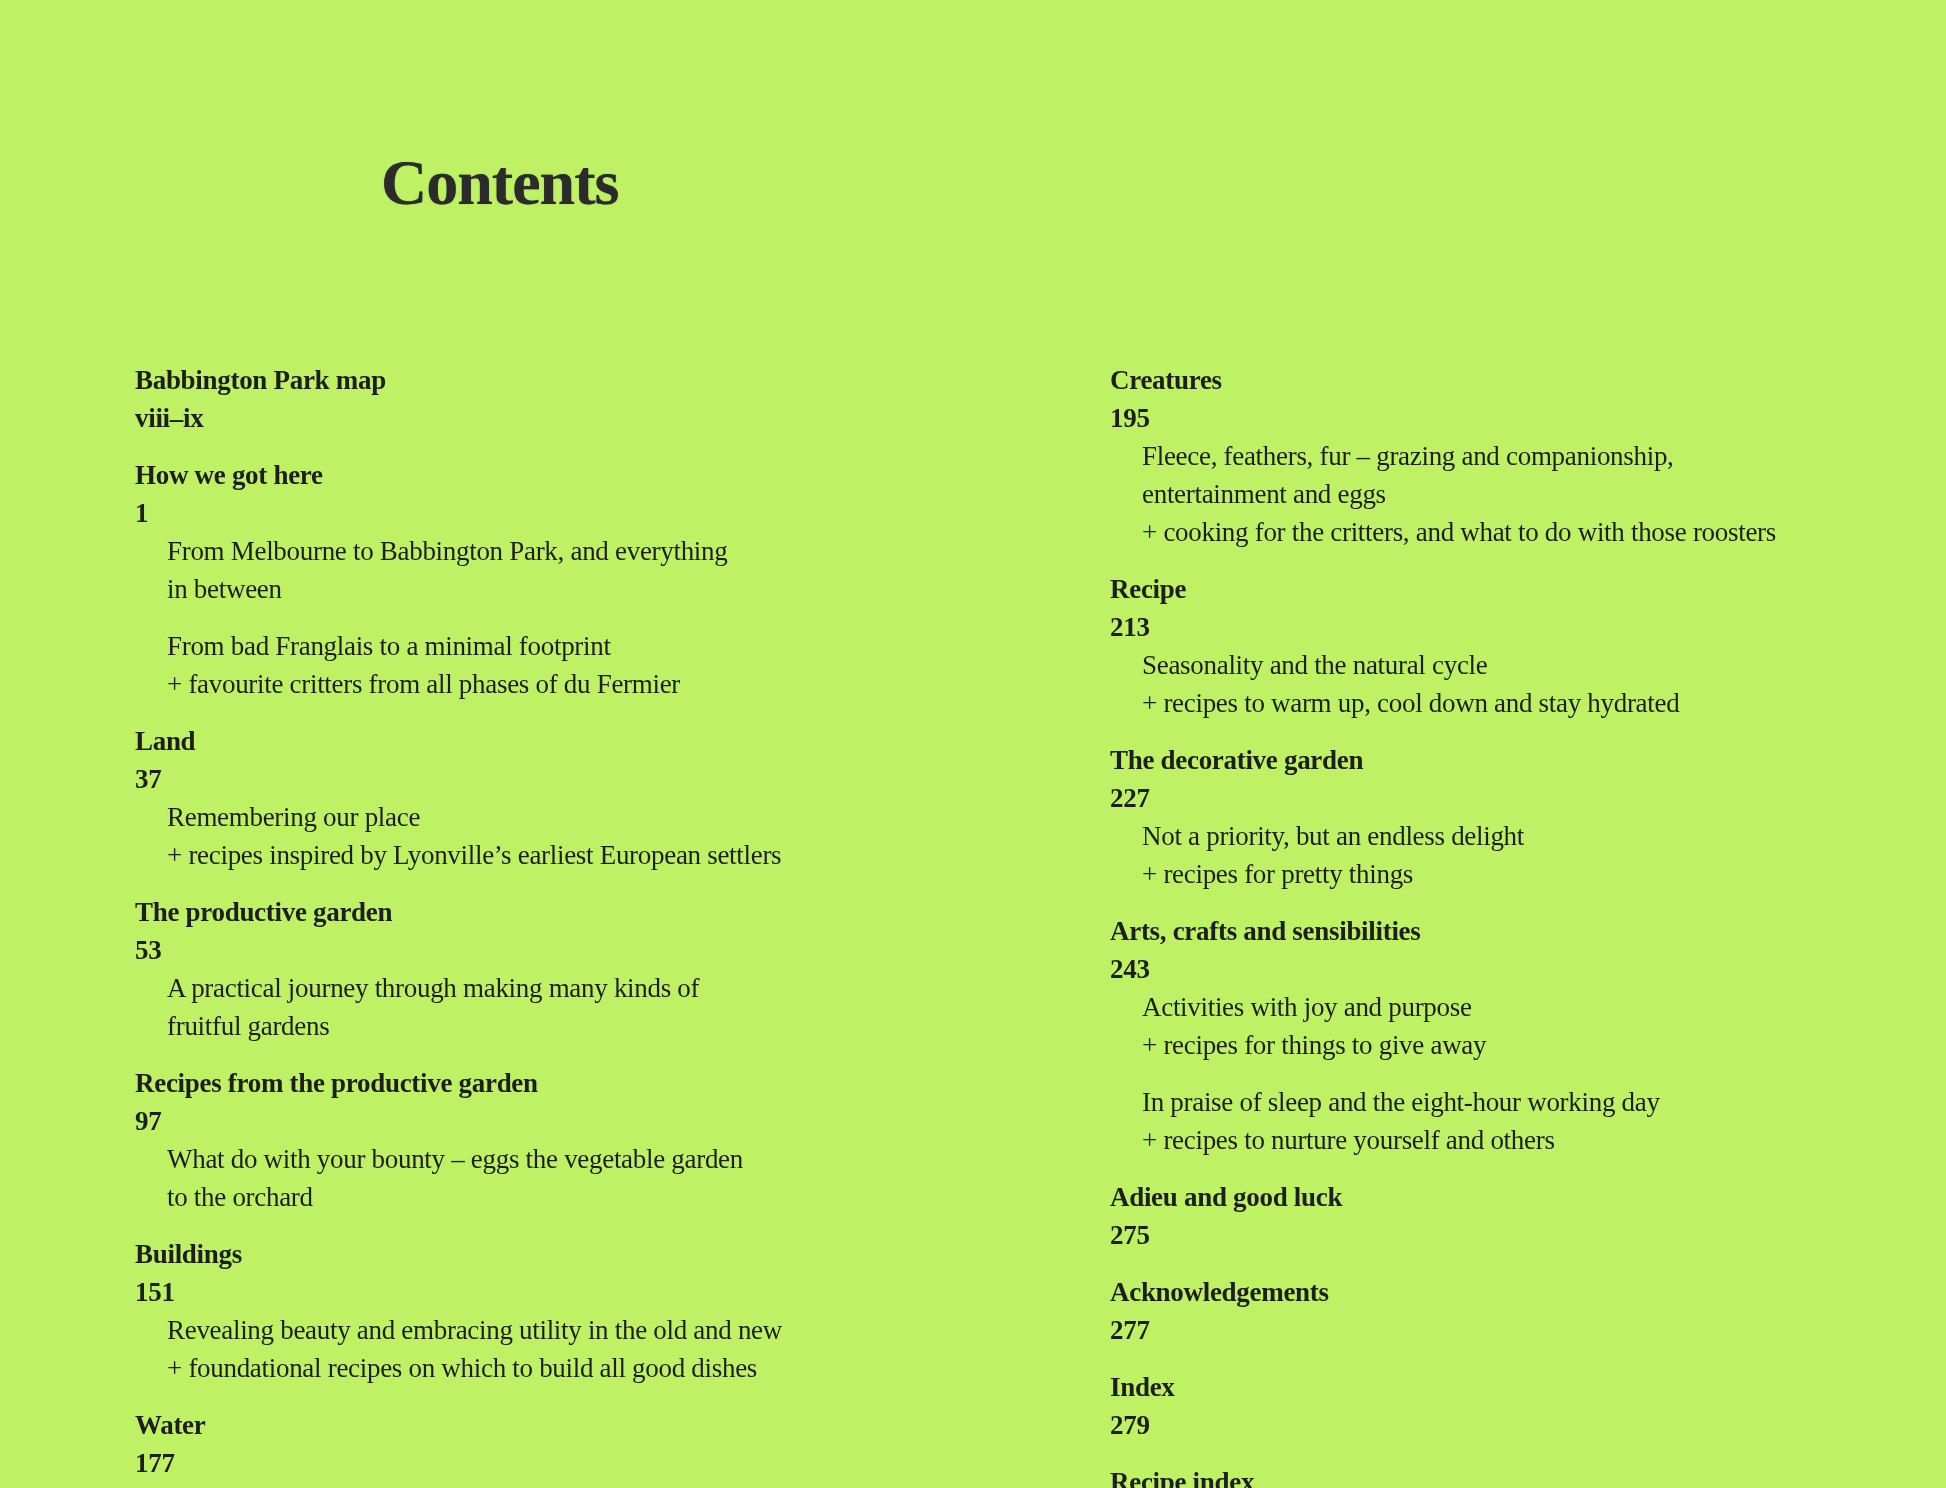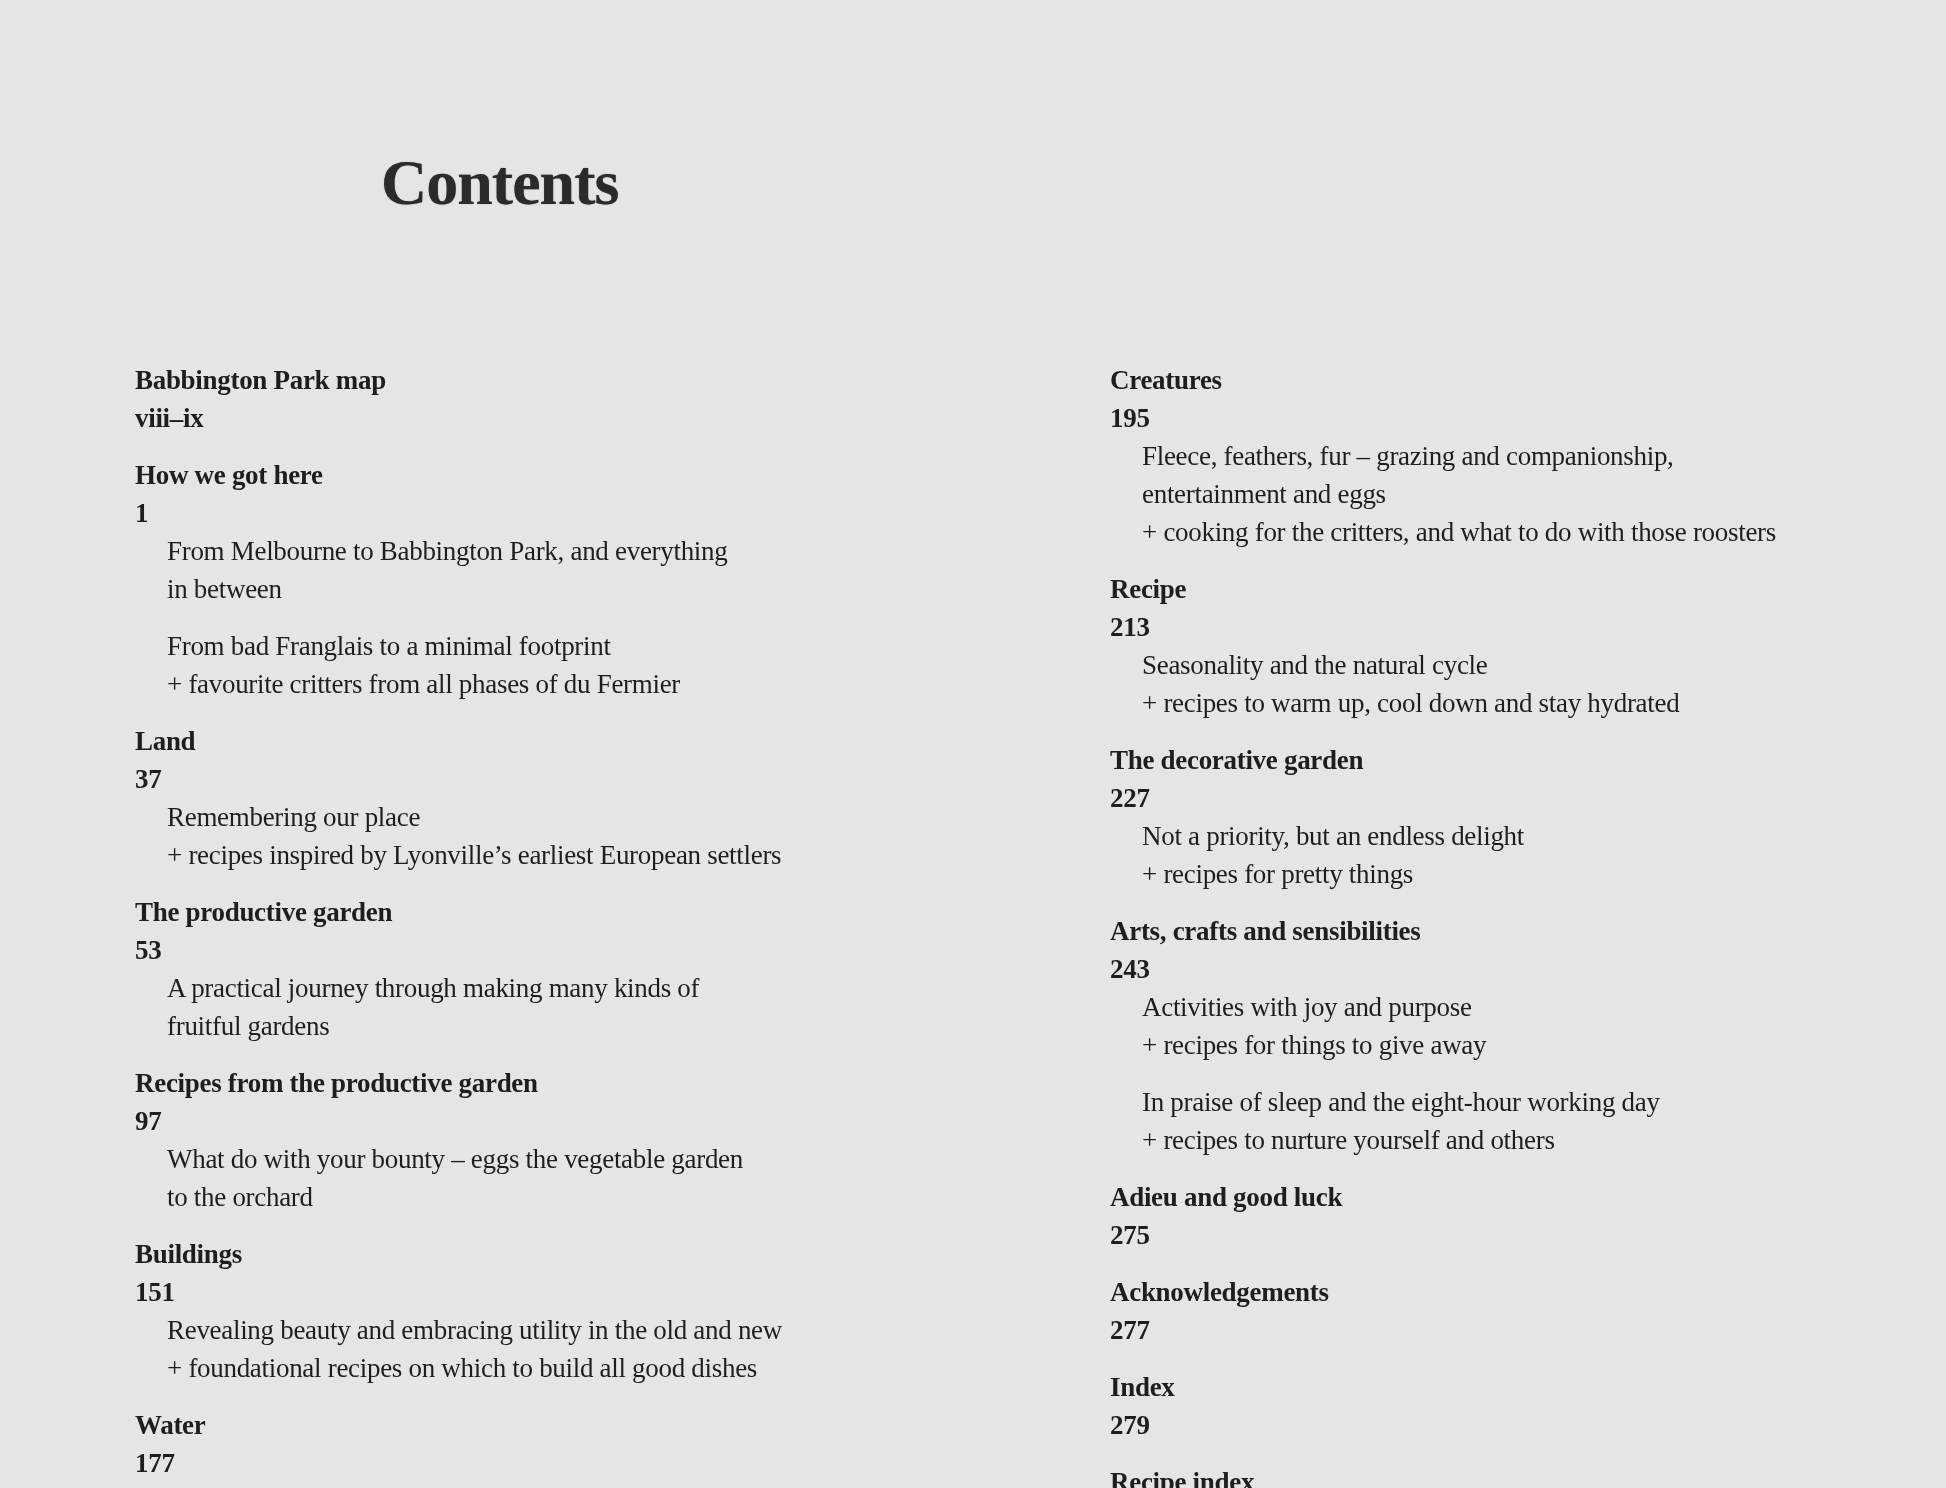--- a/index.html
+++ b/index.html
@@ -3,21 +3,21 @@
 <meta charset="utf-8">
 <style>
   * { margin: 0; padding: 0; box-sizing: border-box; }
   html, body {
     background: #ffffff;
   }
   .page {
     position: relative;
     width: 1946px;
     height: 1488px;
-    background: #e5e5e5;
+    background: #bef264;
     font-family: "Liberation Serif", "DejaVu Serif", serif;
     color: #1e1e1e;
     overflow: hidden;
   }
   .page-title {
     position: absolute;
     left: 381px;
     top: 146px;
     font-size: 64px;
     font-weight: bold;

